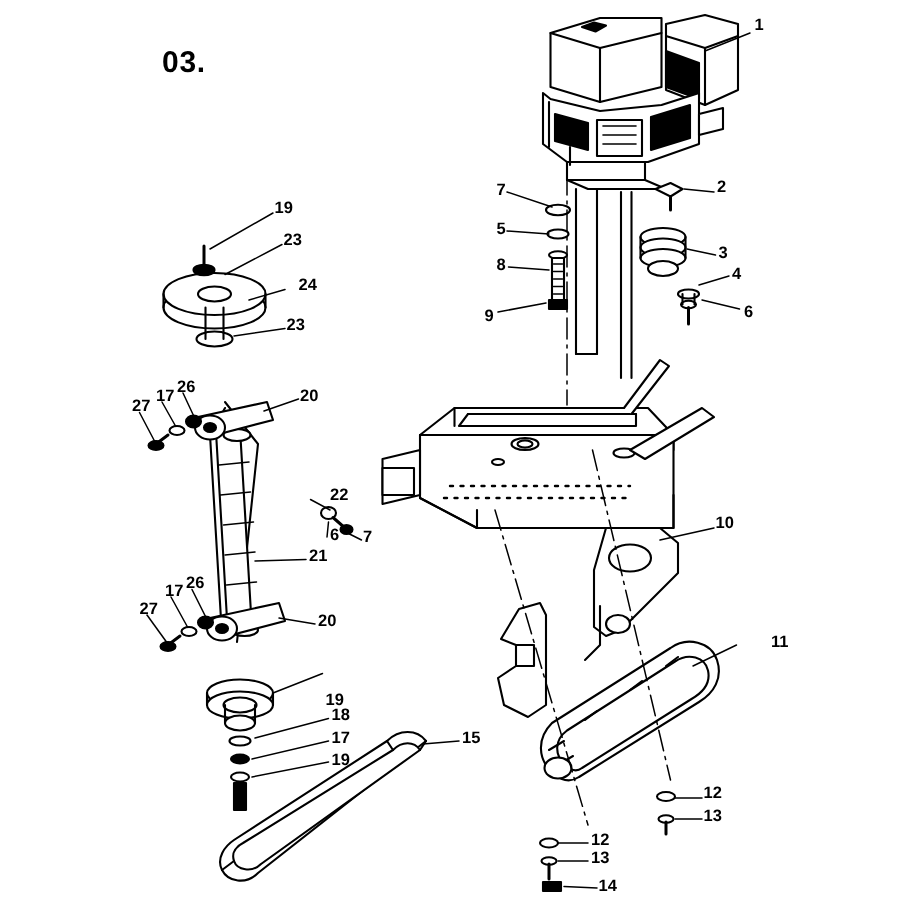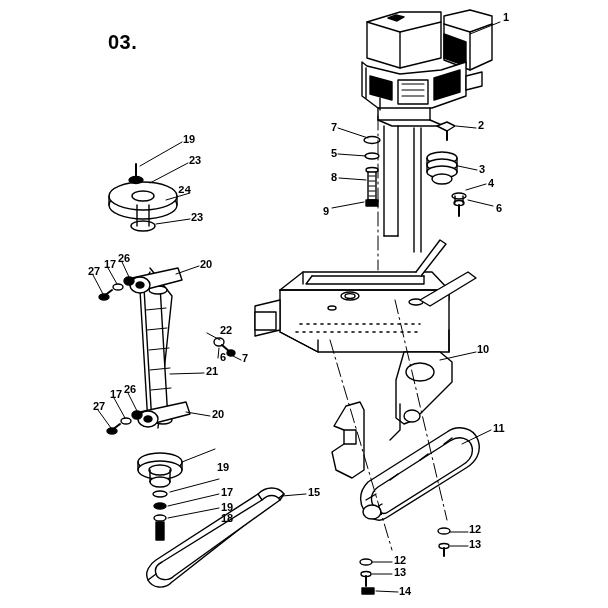--- a/index.html
+++ b/index.html
@@ -301,40 +301,40 @@
   <div class="callout" style="left:503px; top:12px;">1</div>
   <div class="callout" style="left:478px; top:120px;">2</div>
   <div class="callout" style="left:479px; top:164px;">3</div>
   <div class="callout" style="left:488px; top:178px;">4</div>
   <div class="callout" style="left:496px; top:203px;">6</div>
   <div class="callout" style="left:331px; top:122px;">7</div>
   <div class="callout" style="left:331px; top:148px;">5</div>
   <div class="callout" style="left:331px; top:172px;">8</div>
   <div class="callout" style="left:323px; top:206px;">9</div>
   <div class="callout" style="left:477px; top:344px;">10</div>
-  <div class="callout" style="left:493px; top:423px;">11</div>
+  <div class="callout" style="left:514px; top:423px;">11</div>
   <div class="callout" style="left:469px; top:524px;">12</div>
   <div class="callout" style="left:469px; top:539px;">13</div>
   <div class="callout" style="left:394px; top:555px;">12</div>
   <div class="callout" style="left:394px; top:567px;">13</div>
   <div class="callout" style="left:399px; top:586px;">14</div>
   <div class="callout" style="left:308px; top:487px;">15</div>
   <div class="callout" style="left:221px; top:502px;">19</div>
   <div class="callout" style="left:221px; top:487px;">17</div>
-  <div class="callout" style="left:221px; top:472px;margin-top:41px;">18</div>
+  <div class="callout" style="left:221px; top:472px;">18</div>
   <div class="callout" style="left:217px; top:462px;">19</div>
   <div class="callout" style="left:200px; top:259px;">20</div>
   <div class="callout" style="left:212px; top:409px;">20</div>
   <div class="callout" style="left:206px; top:366px;">21</div>
   <div class="callout" style="left:208px; top:325px;margin-left:12px;">22</div>
   <div class="callout" style="left:220px; top:352px;">6</div>
   <div class="callout" style="left:242px; top:353px;">7</div>
   <div class="callout" style="left:189px; top:155px;">23</div>
   <div class="callout" style="left:191px; top:212px;">23</div>
-  <div class="callout" style="left:178px; top:185px;font-family:Liberation Mono, monospace;">24</div>
+  <div class="callout" style="left:199px; top:185px;">24</div>
   <div class="callout" style="left:183px; top:134px;">19</div>
   <div class="callout" style="left:118px; top:253px;">26</div>
   <div class="callout" style="left:124px; top:384px;">26</div>
   <div class="callout" style="left:104px; top:259px;">17</div>
   <div class="callout" style="left:110px; top:389px;">17</div>
   <div class="callout" style="left:88px;  top:266px;">27</div>
   <div class="callout" style="left:93px;  top:401px;">27</div>
 
 </div>
 

